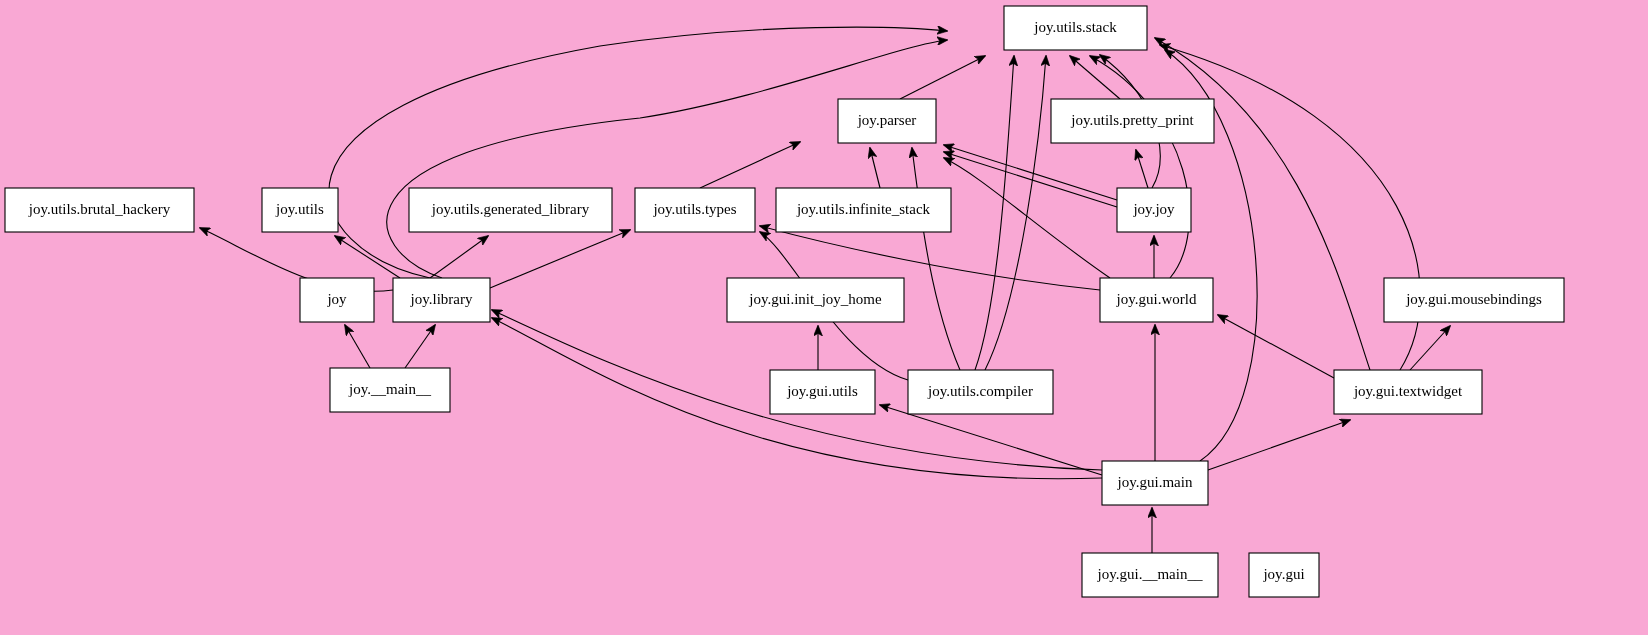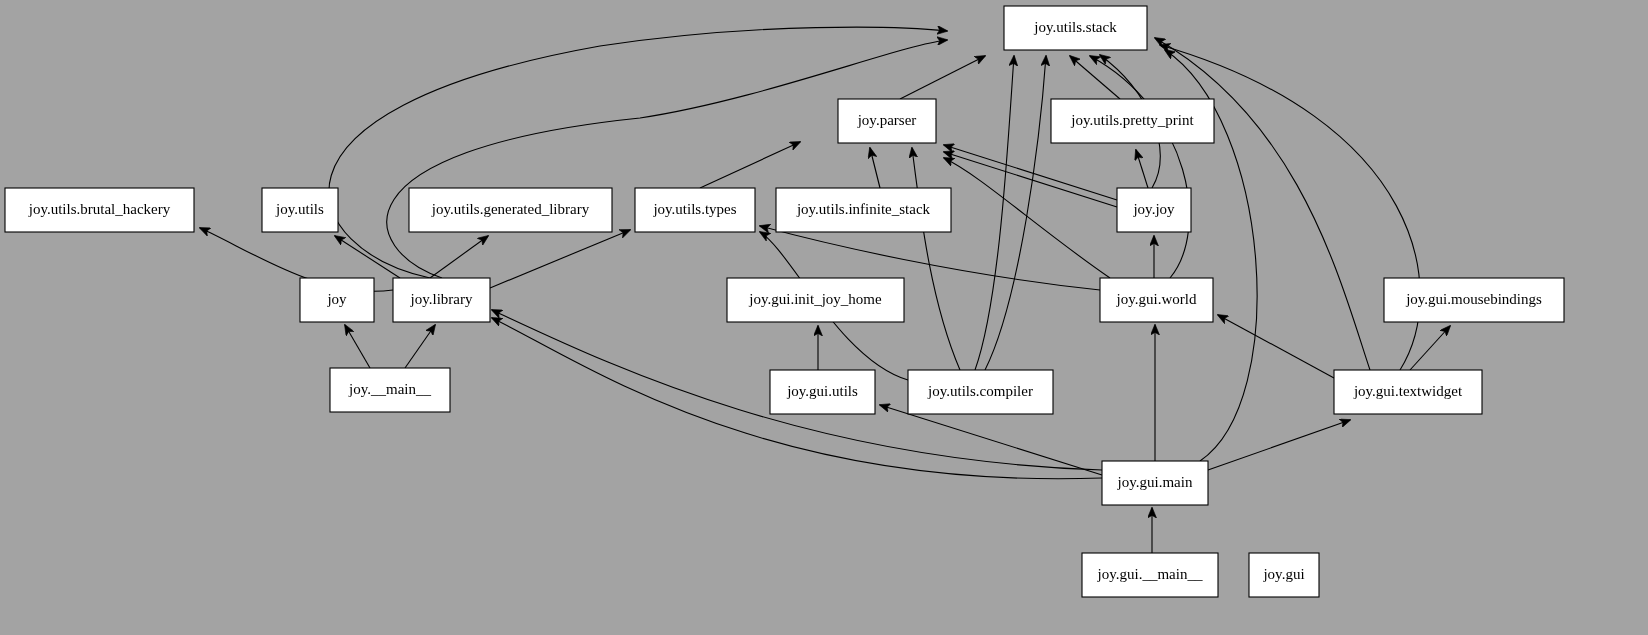--- a/index.html
+++ b/index.html
@@ -1,19 +1,19 @@
 <!DOCTYPE html>
 <html><head>
 <meta charset="utf-8">
 <style>
   html,body{margin:0;padding:0;background:#ffffff;}
   #canvas-wrap{
     position:relative;
     width:1648px;height:635px;
-    background:#a3a3a3;
+    background:#f9a8d4;
     overflow:hidden;
     font-family:"Liberation Serif", serif;
   }
   svg#graph{position:absolute;left:0;top:0;width:1648px;height:635px;}
   .node-rect{fill:#ffffff;stroke:#000000;stroke-width:1.1;}
   .node-label{
     font-family:"Liberation Serif", serif;
     font-size:15px;
     fill:#000000;
     text-anchor:middle;

